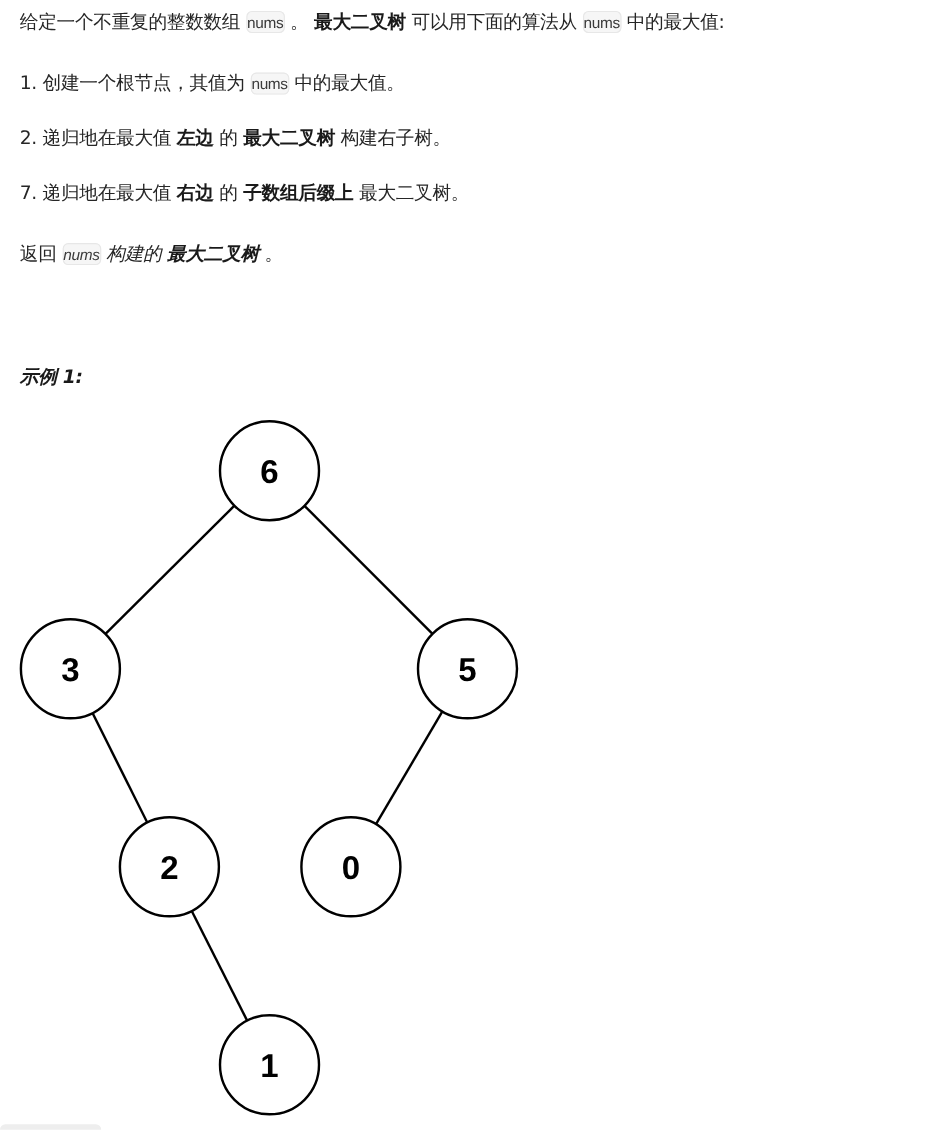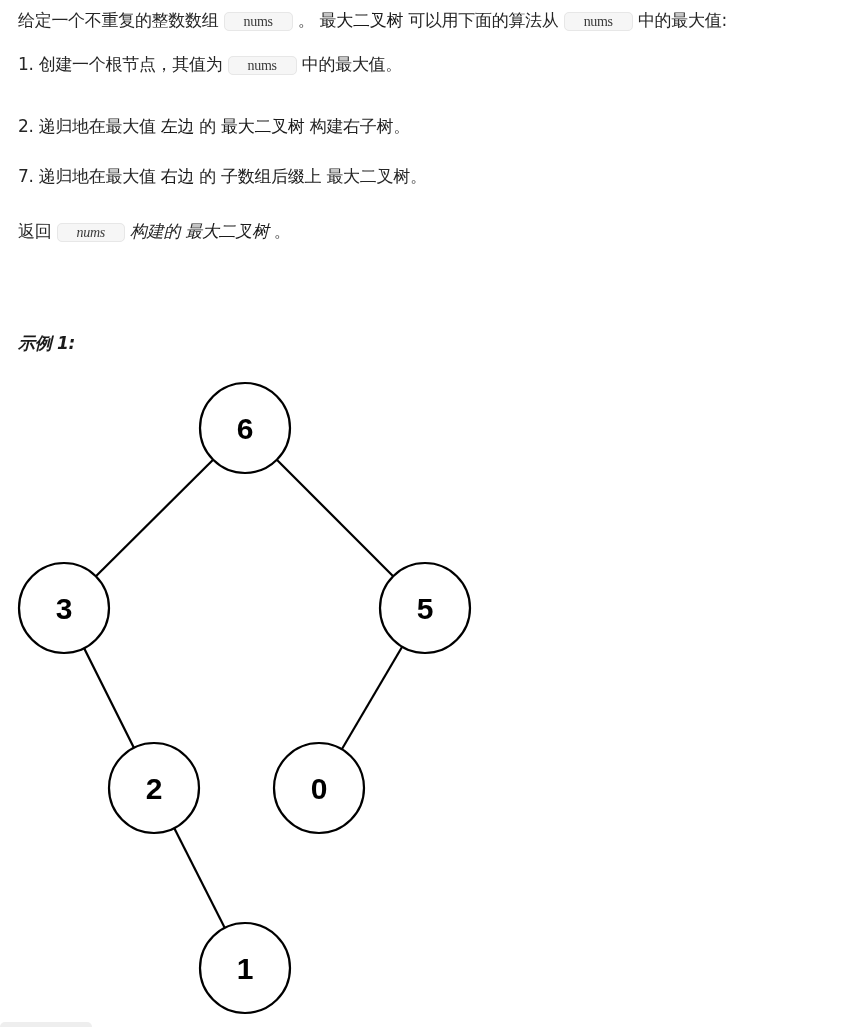--- a/index.html
+++ b/index.html
@@ -1,39 +1,39 @@
 <!DOCTYPE html>
 <html><head>
 <meta charset="utf-8">
 <style>
   html, body { margin: 0; padding: 0; background: #ffffff; }
   body { width: 865px; height: 1027px; overflow: hidden; position: relative;
          font-family: "DejaVu Sans", "Liberation Sans", sans-serif; color: #262626; }
   .line { position: absolute; left: 18px; font-size: 17px; line-height: 24px; white-space: nowrap; letter-spacing: -0.3px; }
-  code { font-family: Liberation Serif, serif; font-size: 14px;
-         background: #f6f6f6; border: 1px solid #e7e7e7; border-radius: 5px; padding: 1px 19px; color: #3a3a3a; }
-  b { font-weight: normal; color: #1a1a1a; }
+  code { font-family: Liberation Sans, sans-serif; font-size: 14px;
+         background: #f6f6f6; border: 1px solid #e7e7e7; border-radius: 5px; padding: 1px 0; color: #3a3a3a; }
+  b { font-weight: bold; color: #1a1a1a; }
   .it { font-style: italic; }
   .tree { position: absolute; left: 0; top: 370px; }
   .pill { position: absolute; left: 0; top: 1022px; width: 92px; height: 10px; background: #eeeeee; border-radius: 8px; }
 </style>
 </head>
 <body>
 
 <div class="line" style="top:8px;">
   <span>给定一个不重复的整数数组</span>
   <code>nums</code>
   <span>。</span>
   <b>最大二叉树</b>
   <span>可以用下面的算法从</span>
   <code>nums</code>
   <span>中的最大值:</span>
 </div>
 
-<div class="line" style="top:52px;">
+<div class="line" style="top:64px;">
   <span>1. 创建一个根节点，其值为</span>
   <code>nums</code>
   <span>中的最大值。</span>
 </div>
 
 <div class="line" style="top:114px;">
   <span>2. 递归地在最大值</span>
   <b>左边</b>
   <span>的</span>
   <b>最大二叉树</b>

